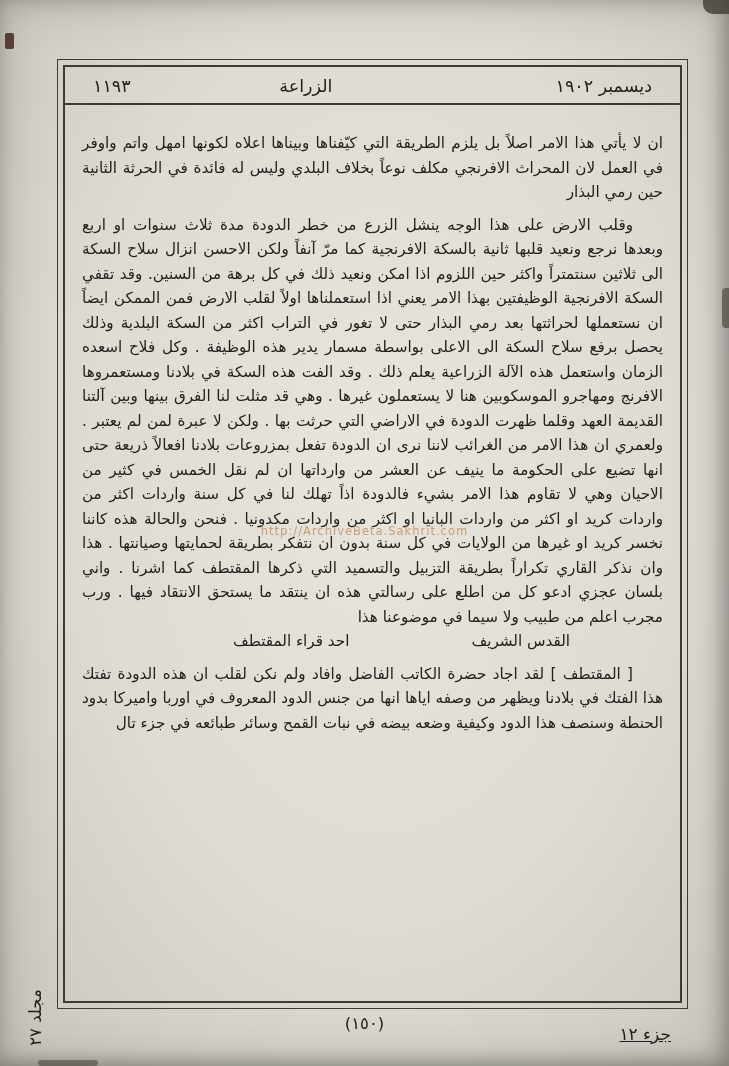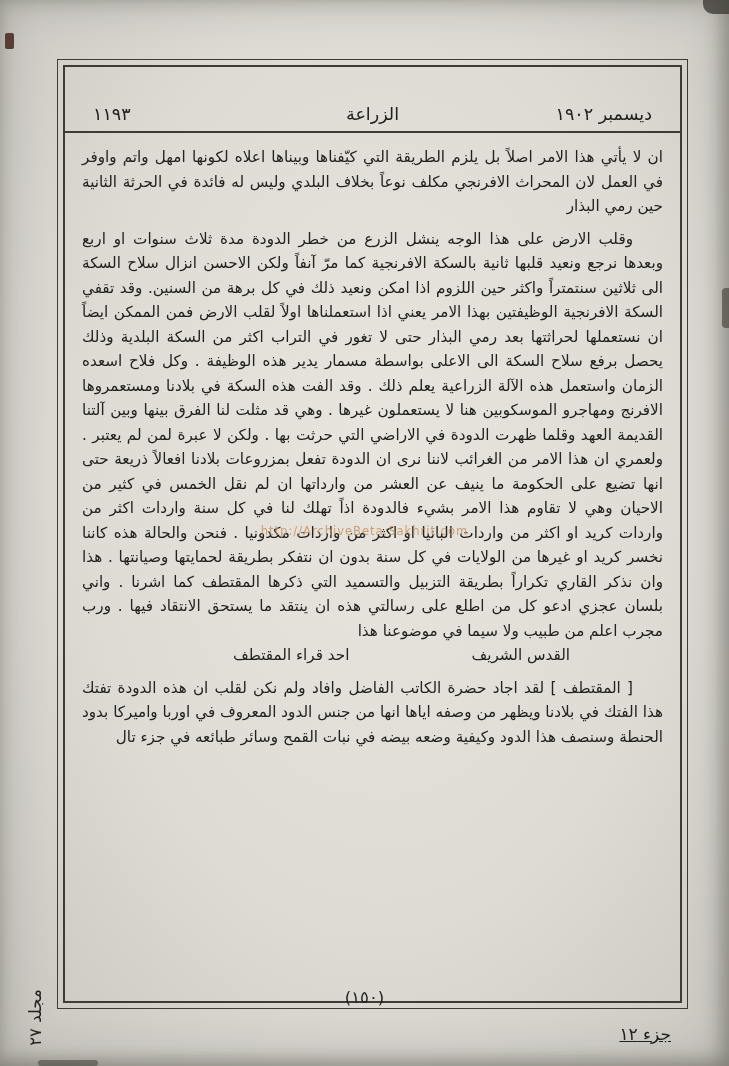--- a/index.html
+++ b/index.html
@@ -47,27 +47,27 @@
     display: flex;
     direction: rtl;
     align-items: baseline;
     padding: 9px 28px 7px 28px;
     border-bottom: 2px solid #3d3b33;
     font-size: 17.5px;
     letter-spacing: .5px;
   }
   .page-header .cell { flex: 1; white-space: nowrap; }
   .page-header .cell.date   { }
-  .page-header .cell.title  { text-align: center; margin-top: 28px; }
+  .page-header .cell.title  { text-align: left; }
   .page-header .cell.pagenum{ text-align: left; }
   
   .page-body {
     direction: rtl;
     text-align: justify;
-    padding: 12px 17px 8px 17px;
+    padding: 26px 17px 8px 17px;
     font-size: 15.2px;
     line-height: 24.5px;
     flex: 1;
   }
   .page-body p { margin: 0; }
   .page-body p.indent { text-indent: 30px; margin-top: 8px; }
   .signature-row {
     display: flex;
     direction: rtl;
     justify-content: space-between;
@@ -100,21 +100,21 @@
   .footer-part {
     position: absolute;
     top: 1024px;
     right: 58px;
     font-size: 17px;
     direction: rtl;
     text-decoration: underline;
   }
   .footer-page {
     position: absolute;
-    top: 988px;
+    top: 1014px;
     left: 0; right: 0;
     text-align: center;
     font-size: 16.5px;
     direction: rtl;
   }
   .footer-volume {
     position: absolute;
     top: 1008px;
     left: -4px;
     width: 78px;

